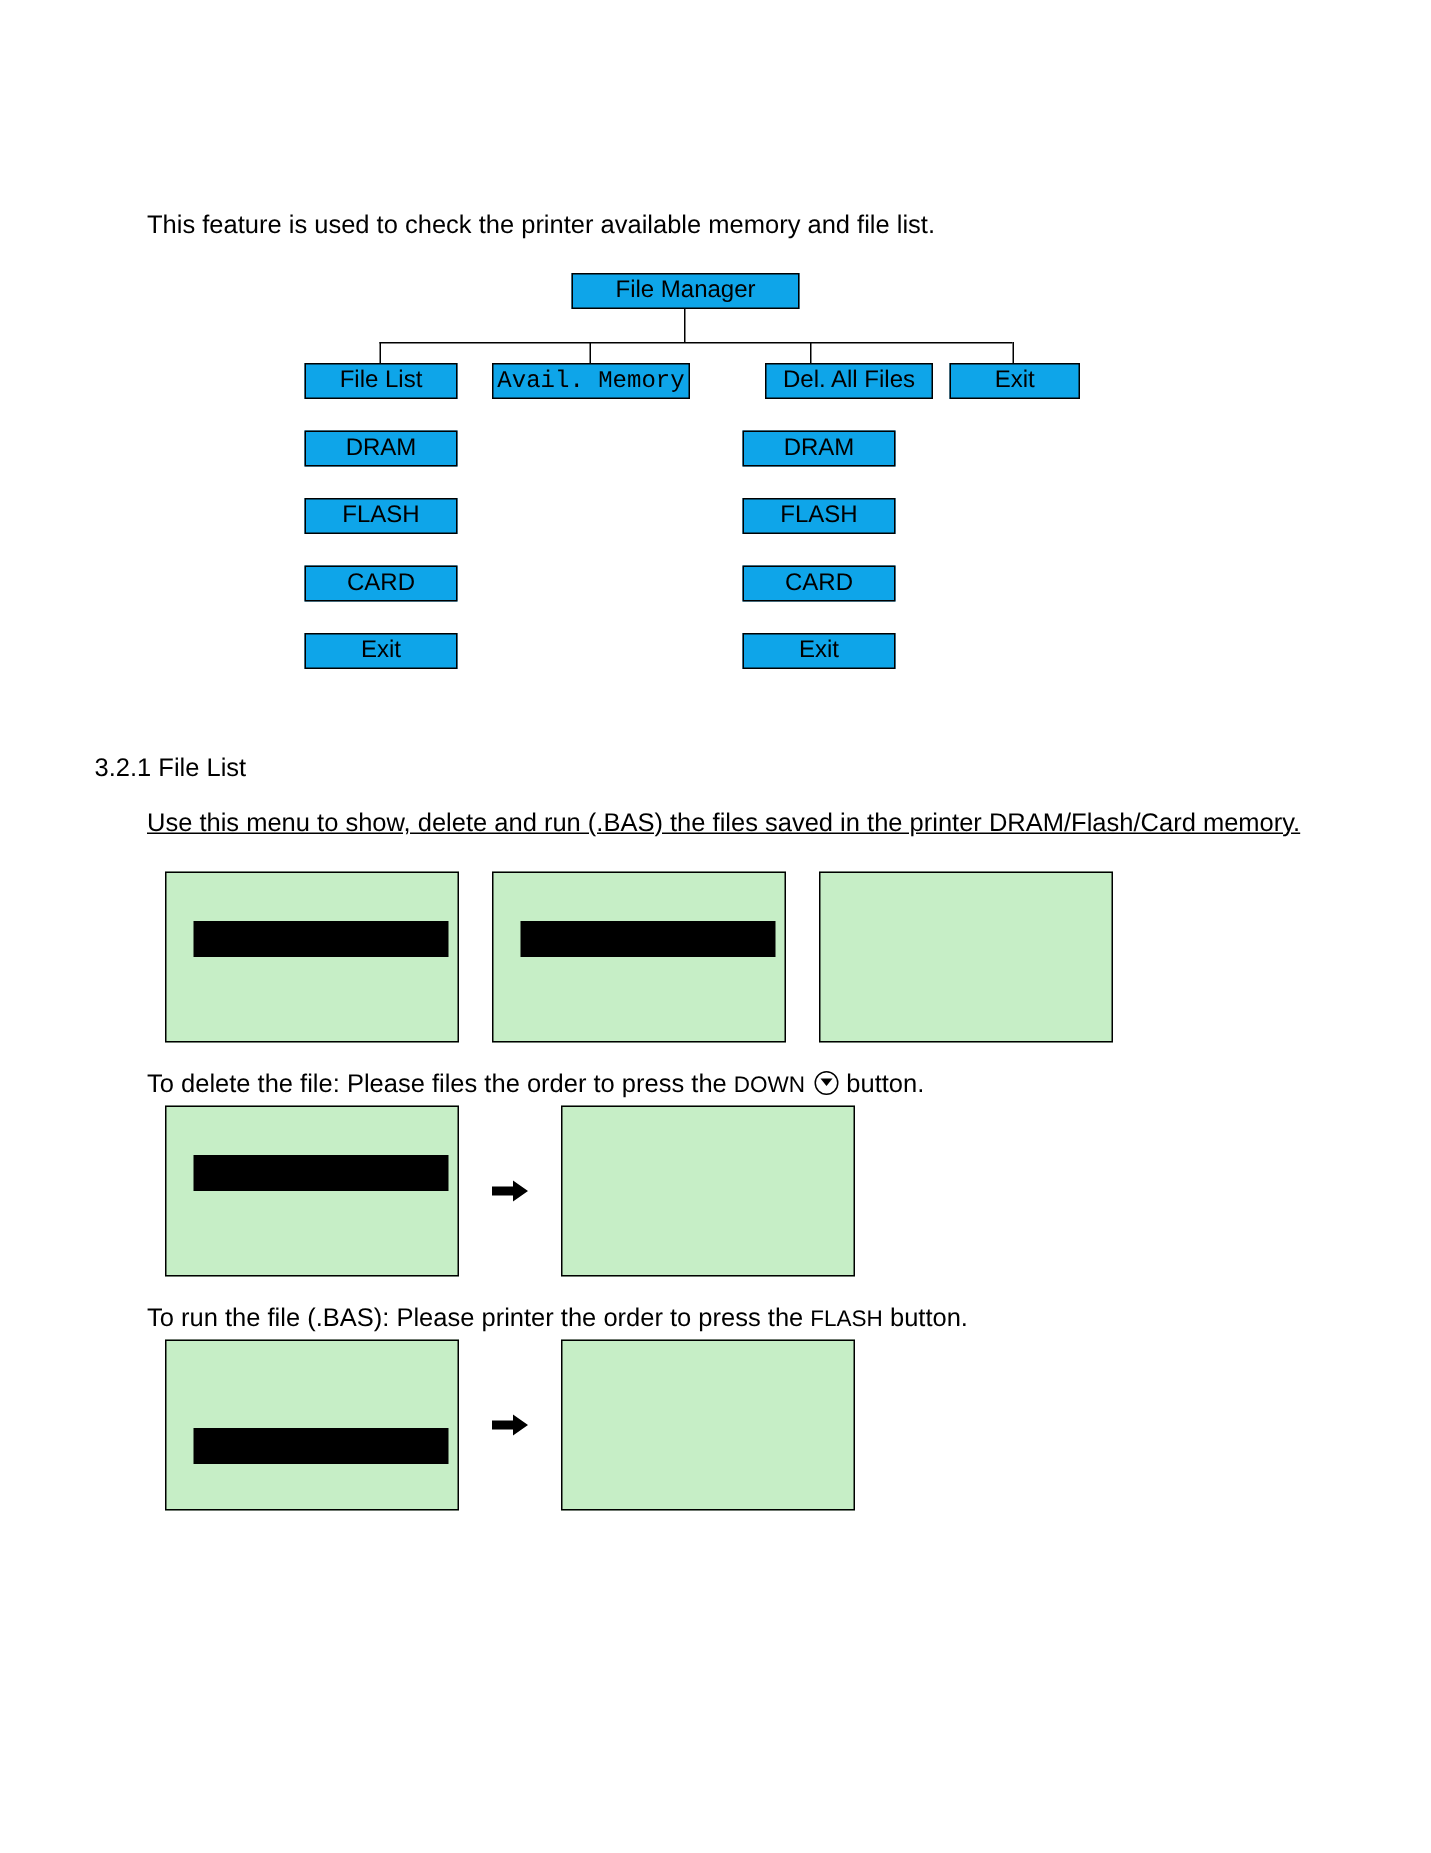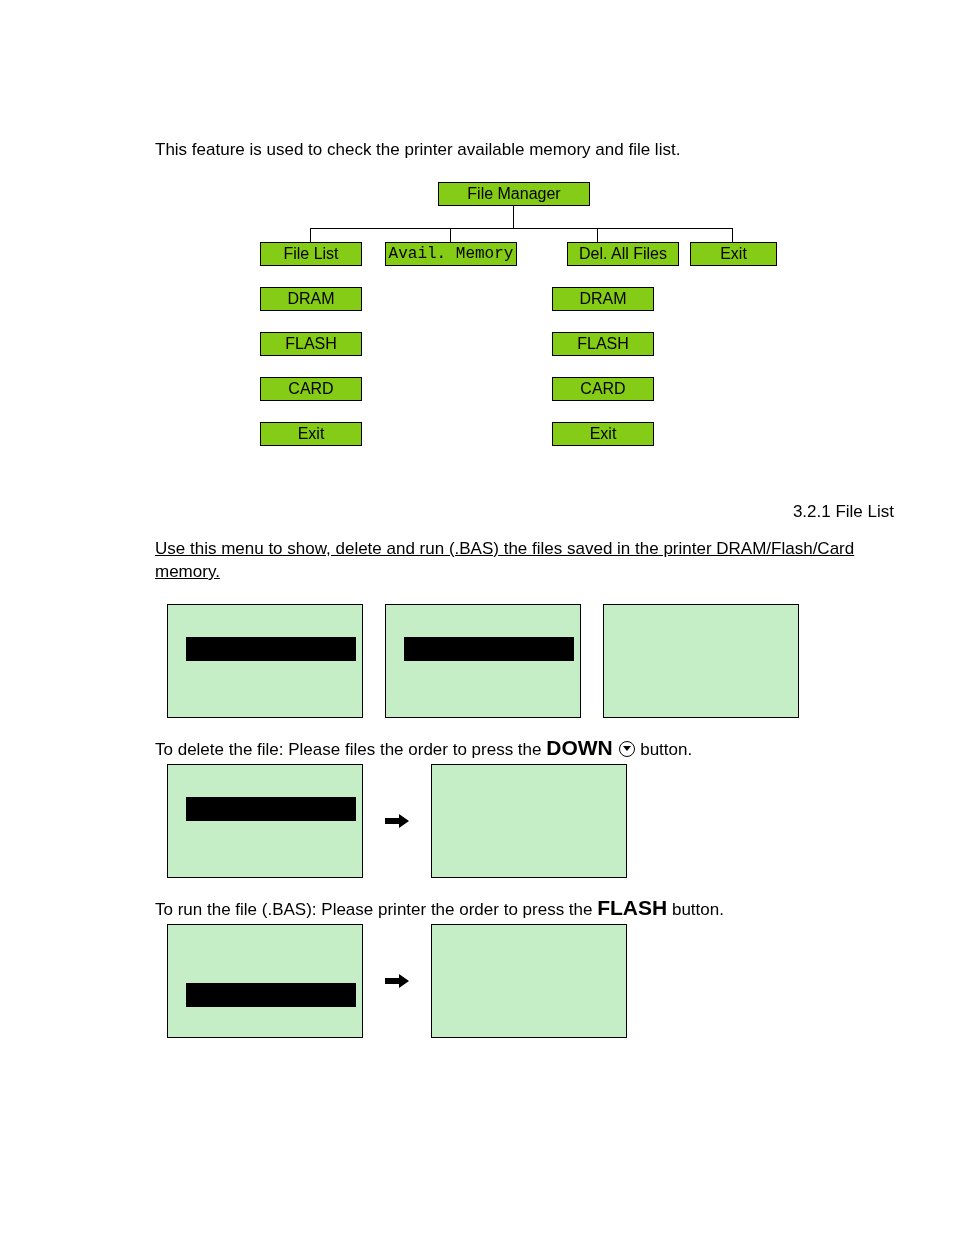--- a/index.html
+++ b/index.html
@@ -8,38 +8,38 @@
     background: #fff;
     font-family: Arial, Helvetica, sans-serif;
     color: #000;
     font-size: 17px;
   }
   .page {
     width: 954px;
     height: 1235px;
     position: relative;
     box-sizing: border-box;
-    padding: 140px 60px 0 120px;
+    padding: 140px 60px 0 63px;
   }
   .intro {
     margin: 0 0 22px 35px;
     font-size: 17px;
   }
 
   
   .tree {
     position: relative;
     width: 660px;
     margin: 0 0 40px 0;
     height: 280px;
   }
   .tree .box {
     position: absolute;
     border: 1px solid #000;
-    background: #84cc16;
+    background: #0ea5e9;
     text-align: center;
     font-size: 16px;
     padding: 2px 0;
   }
   
   .root    { left: 318px; top: 0;   width: 150px; }
   
   .hdr1    { left: 140px; top: 60px; width: 100px; }
   .hdr2    { left: 265px; top: 60px; width: 130px; font-family: Liberation Mono, monospace; }
   .hdr3    { left: 447px; top: 60px; width: 110px; }
@@ -57,21 +57,21 @@
   
   .line { position: absolute; background: #000; }
   .v-root   { left: 393px; top: 24px;  width: 1px; height: 22px; }
   .h-bus    { left: 190px; top: 46px;  width: 422px; height: 1px; }
   .vh1 { left: 190px; top: 46px; width: 1px; height: 14px; }
   .vh2 { left: 330px; top: 46px; width: 1px; height: 14px; }
   .vh3 { left: 477px; top: 46px; width: 1px; height: 14px; }
   .vh4 { left: 612px; top: 46px; width: 1px; height: 14px; }
 
   
-  .sec-num { font-size: 17px; margin: 0 0 6px 0; text-align: right; }
+  .sec-num { font-size: 17px; margin: 0 0 6px 0; }
   .para    { margin: 16px 0 20px 35px; line-height: 1.35; text-decoration: underline; }
   .sub     { margin: 0 0 4px 35px; }
 
   
   .panel-row {
     margin: 2px 0 18px 47px;
     display: flex;
     gap: 22px;
     align-items: center;
   }
@@ -102,21 +102,21 @@
 
   .arrow {
     width: 24px;
     display: flex;
     align-items: center;
     justify-content: center;
   }
   .arrow svg { display: block; }
 
   
-  .btn-label { font-family: Arial, sans-serif; font-weight: bold; font-size: 21px; }
+  .btn-label { font-family: Arial, sans-serif; font-weight: normal; font-size: 15px; }
   .circ {
     display: inline-block;
     width: 14px; height: 14px;
     border: 1px solid #000;
     border-radius: 50%;
     vertical-align: -2px;
     margin-left: 2px;
     position: relative;
   }
   .circ::after {

